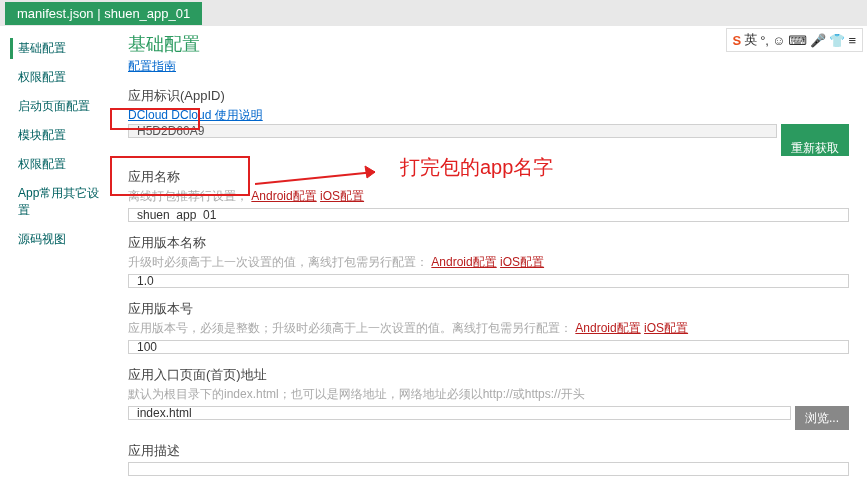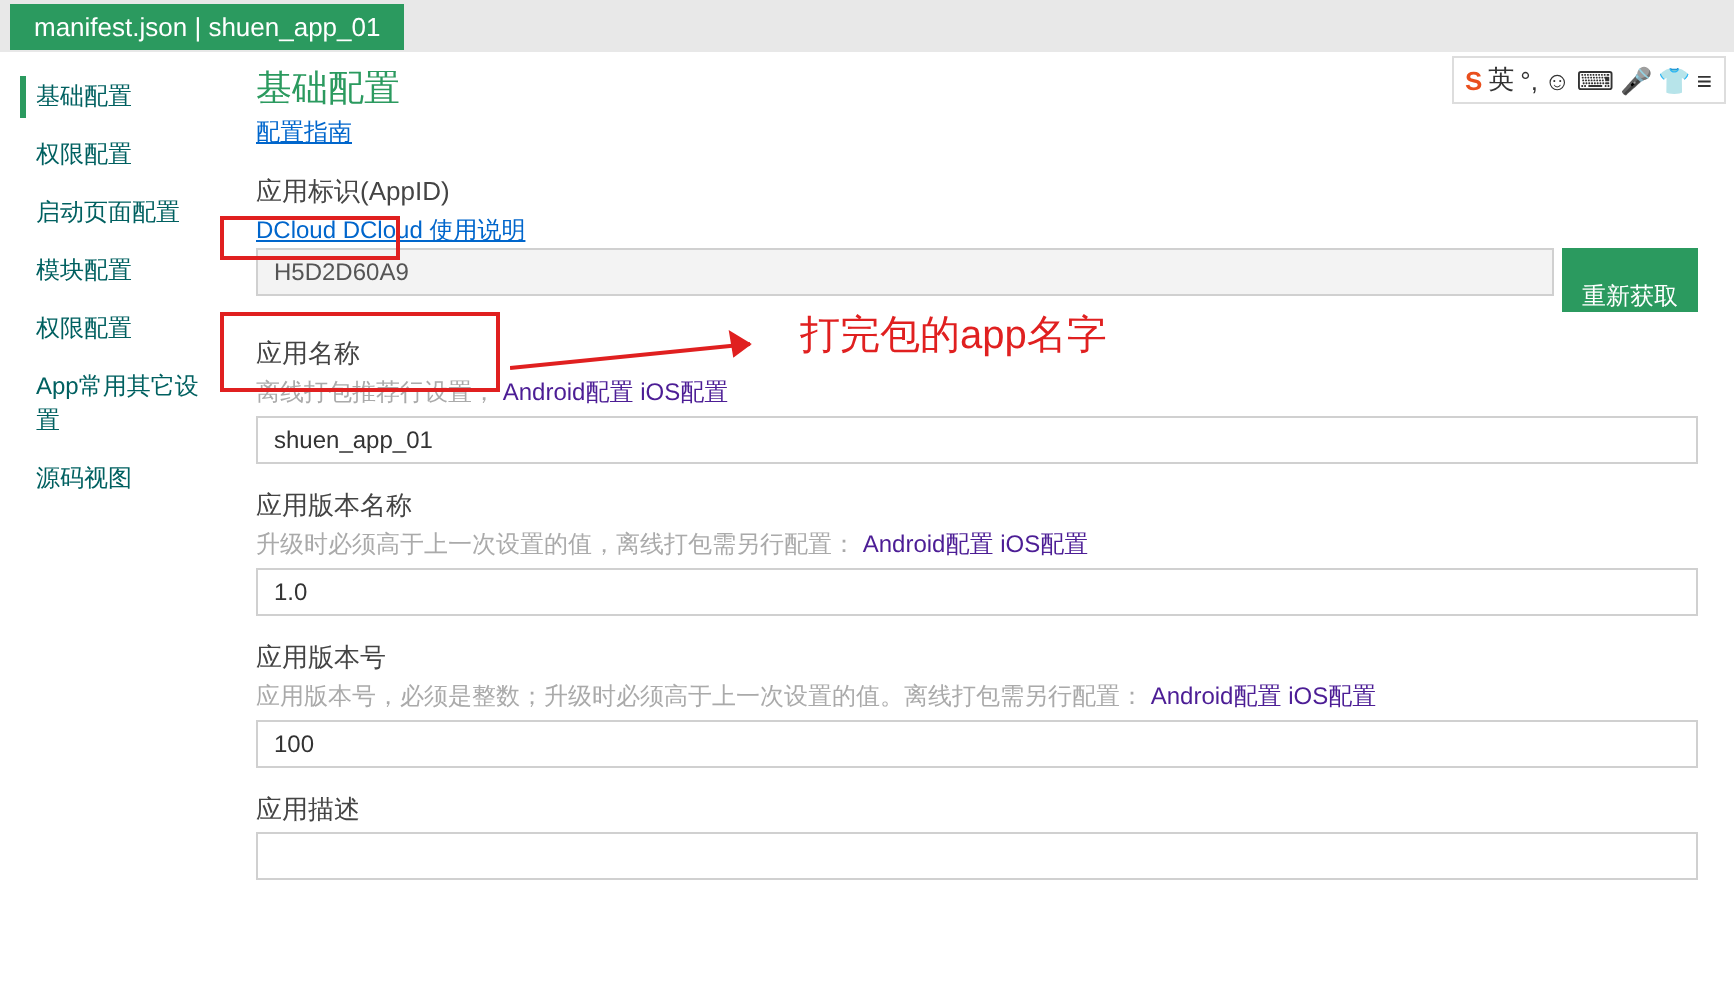--- a/index.html
+++ b/index.html
@@ -10,23 +10,23 @@
   .sidebar { width: 110px; padding: 8px 0 0 0; }
   .side-item { padding: 6px 10px 6px 18px; color: #006060; font-size: 12px; cursor: pointer; position: relative; }
   .side-item.active { color: #006060; font-weight: 500; }
   .side-item.active::before { content: ''; position: absolute; left: 10px; top: 4px; bottom: 4px; width: 3px; background: #2b9a5f; }
   .main { flex: 1; padding: 6px 18px 20px 18px; position: relative; }
   .page-title { color: #2b9a5f; font-size: 18px; font-weight: 500; margin-bottom: 2px; }
   .page-link { color: #0066cc; text-decoration: underline; font-size: 12px; cursor: pointer; }
   .field { margin-top: 12px; }
   .field-label { color: #444; font-size: 13px; margin-bottom: 2px; }
   .field-desc { color: #aaa; font-size: 12px; margin-bottom: 3px; }
-  .field-desc a { color: #4c1d95; cursor: pointer; }
+  .field-desc a { color: #b91c1c; text-decoration: underline; cursor: pointer; }
   .input-row { display: flex; align-items: stretch; }
-  .text-input { flex: 1; height: 24px; padding: 2px 8px; border: 1px solid #d0d0d0; background: #fff; font-size: 12px; color: #333; }
+  .text-input { flex: 1; height: 14px; padding: 2px 8px; border: 1px solid #d0d0d0; background: #fff; font-size: 12px; color: #333; }
   .text-input.ro { background: #f3f3f3; color: #555; }
   .btn-green { background: #2b9a5f; color: #fff; border: none; padding: 16px 10px; height: 24px; font-size: 12px; cursor: pointer; margin-left: 4px; }
   .btn-gray { background: #888; color: #fff; border: none; padding: 0 10px; height: 24px; font-size: 12px; cursor: pointer; margin-left: 4px; }
   .redbox { border: 2px solid #e02020; position: absolute; pointer-events: none; }
   .annotation { position: absolute; color: #e02020; font-size: 20px; font-weight: 400; text-align: right; }
   .arrow { position: absolute; stroke: #e02020; fill: #e02020; }
   .toolbar { position: absolute; top: 28px; right: 4px; background: #fff; border: 1px solid #ddd; padding: 2px 6px; display: flex; align-items: center; gap: 3px; }
   .toolbar span { font-size: 13px; }
 </style>
 </head>
@@ -89,20 +89,28 @@
       <div class="field-desc">
         <span>应用版本号，必须是整数；升级时必须高于上一次设置的值。离线打包需另行配置：</span>
         <a>Android配置</a>
         <a>iOS配置</a>
       </div>
       <div class="input-row">
         <input class="text-input" value="100" style="">
       </div>
     </div>
 
+    <div class="field">
+      <div class="field-label">应用入口页面(首页)地址</div>
+      <div class="field-desc">默认为根目录下的index.html；也可以是网络地址，网络地址必须以http://或https://开头</div>
+      <div class="input-row">
+        <input class="text-input" value="index.html" style="">
+        <button class="btn-gray">浏览...</button>
+      </div>
+    </div>
 
     <div class="field">
       <div class="field-label">应用描述</div>
       <div class="input-row">
         <input class="text-input" value="" style="">
       </div>
     </div>
 
     
 

